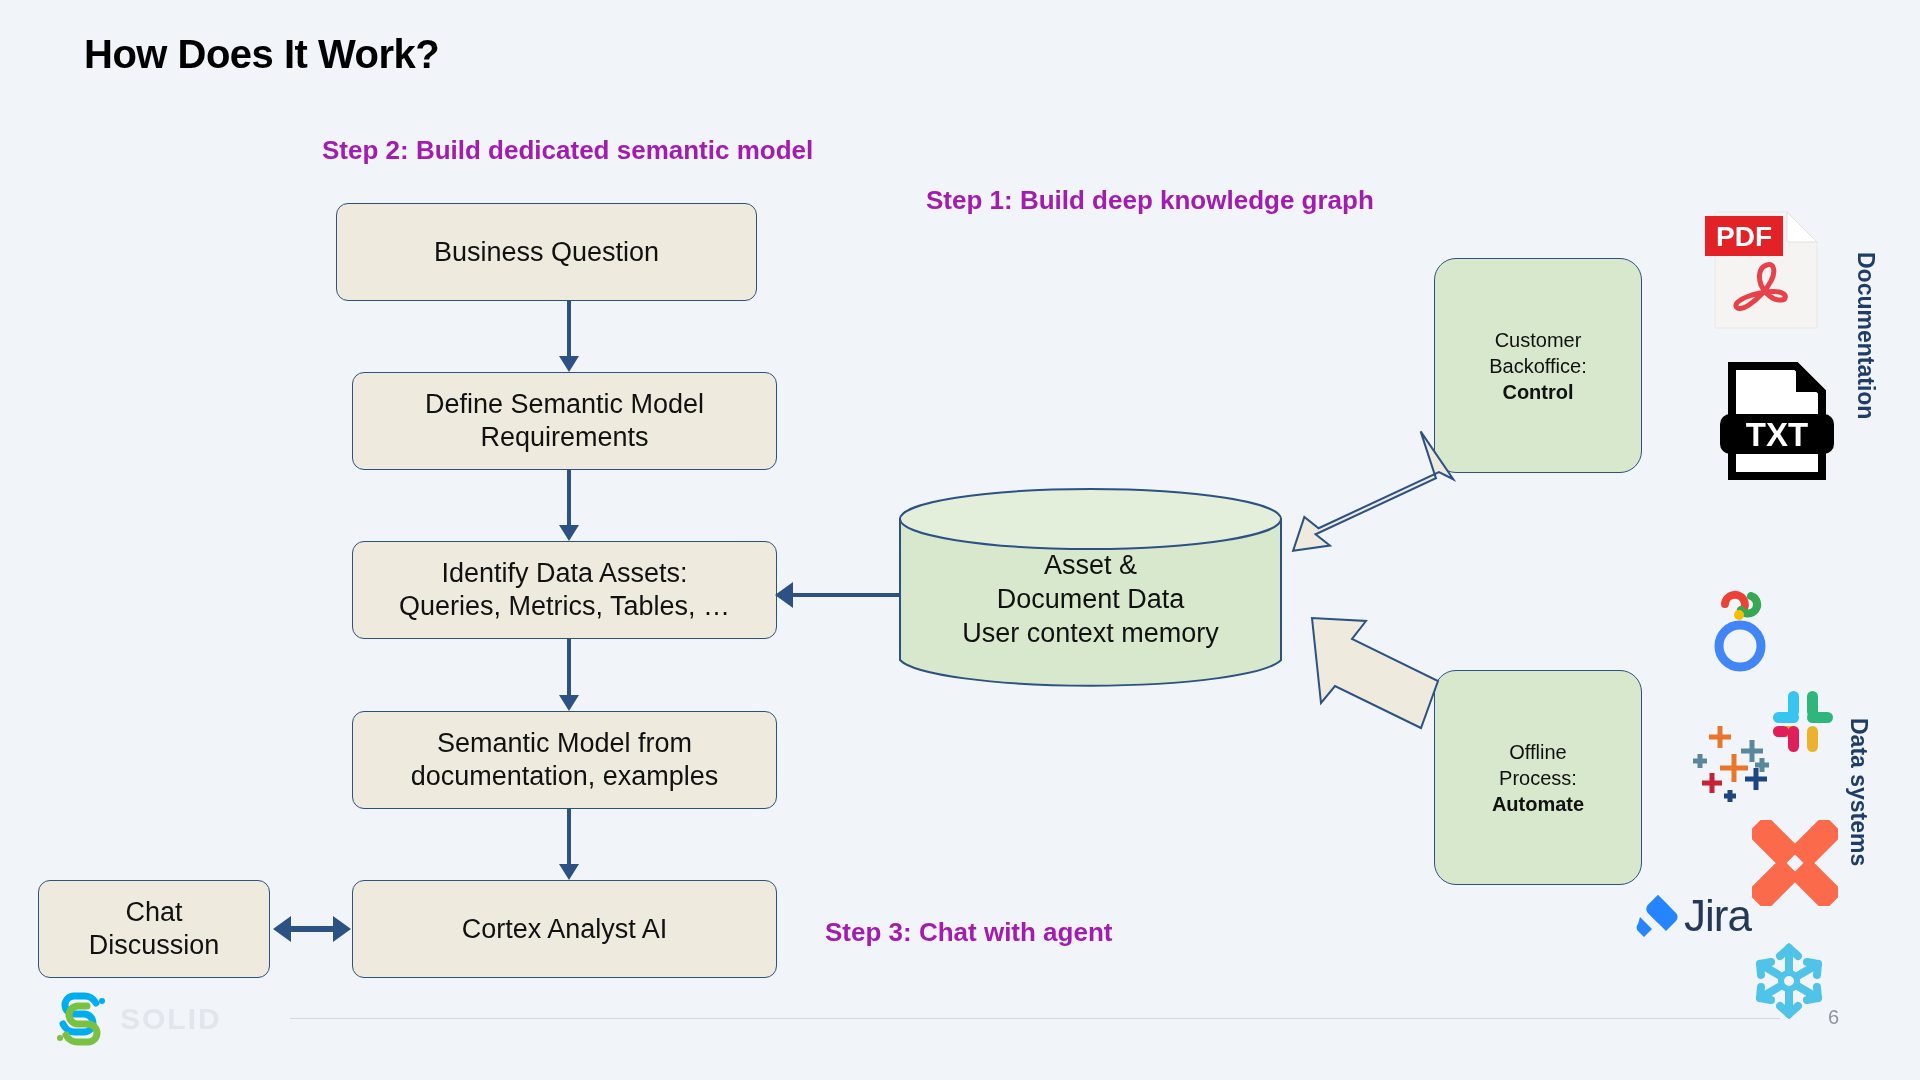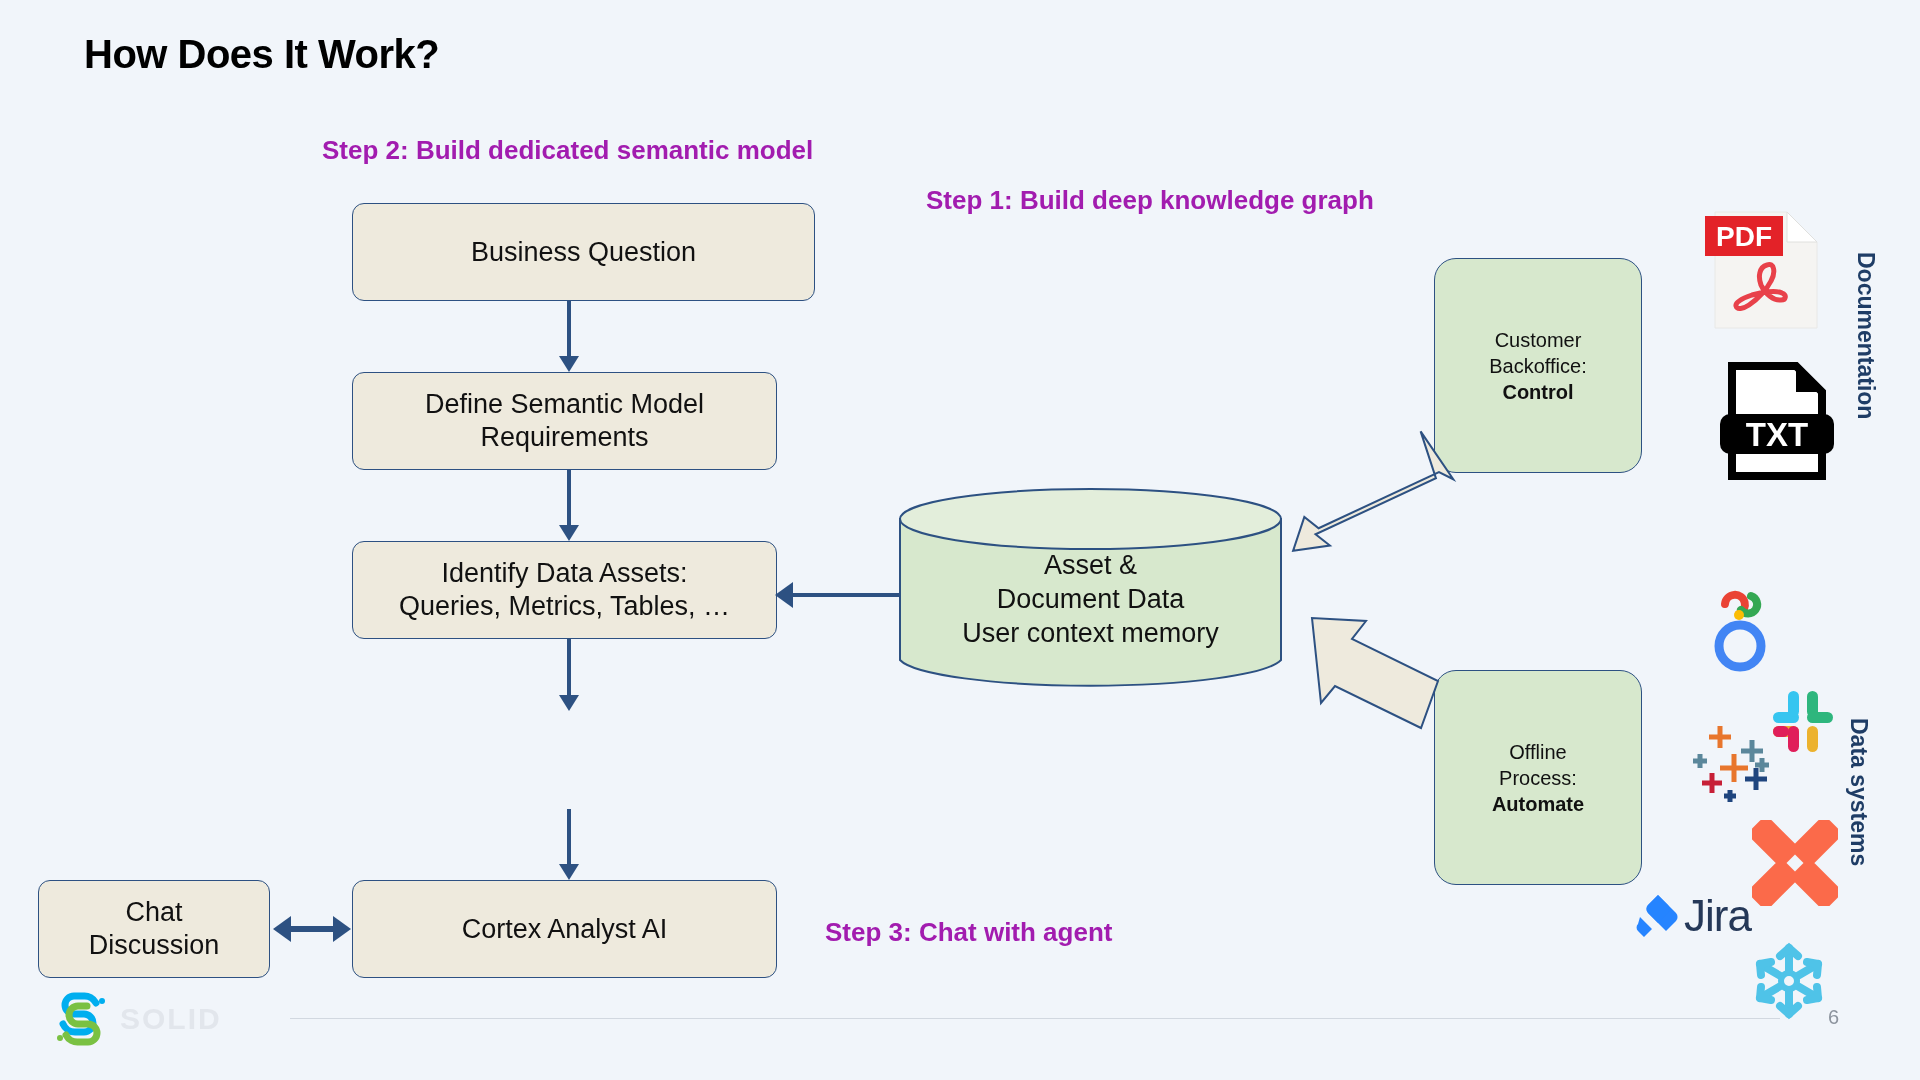--- a/index.html
+++ b/index.html
@@ -32,21 +32,21 @@
   .flow-box {
     position: absolute;
     background: #eeeadd;
     border: 1.5px solid #2d5182;
     border-radius: 12px;
     display: flex; align-items: center; justify-content: center;
     text-align: center;
     font-size: 27px; color: #111; line-height: 1.22;
     padding: 4px 10px;
   }
-  #box-business     { left: 352px; top: 203px;  width: 463px; height: 98px; }
+  #box-business     { left: 336px; top: 203px;  width: 421px; height: 98px; }
   #box-define       { left: 352px; top: 372px;  width: 425px; height: 98px; }
   #box-identify     { left: 352px; top: 541px;  width: 425px; height: 98px; }
   #box-semantic     { left: 352px; top: 711px;  width: 425px; height: 98px; }
   #box-cortex       { left: 352px; top: 880px;  width: 425px; height: 98px; }
   #box-chat         { left: 38px;  top: 880px;  width: 232px; height: 98px; }
 
   
   .v-arrow { position: absolute; width: 26px; }
   .v-arrow .shaft {
     position: absolute; left: 11px; top: 0;
@@ -191,20 +191,26 @@
     </span>
   </div>
 
   <div class="flow-box" id="box-identify">
     <span>
       <span>Identify Data Assets:</span><br>
       <span>Queries, Metrics, Tables, …</span>
     </span>
   </div>
 
+  <div class="flow-box" id="box-semantic">
+    <span>
+      <span>Semantic Model from</span><br>
+      <span>documentation, examples</span>
+    </span>
+  </div>
 
   <div class="flow-box" id="box-cortex">
     <span>Cortex Analyst AI</span>
   </div>
 
   <div class="flow-box" id="box-chat">
     <span>
       <span>Chat</span><br>
       <span>Discussion</span>
     </span>

